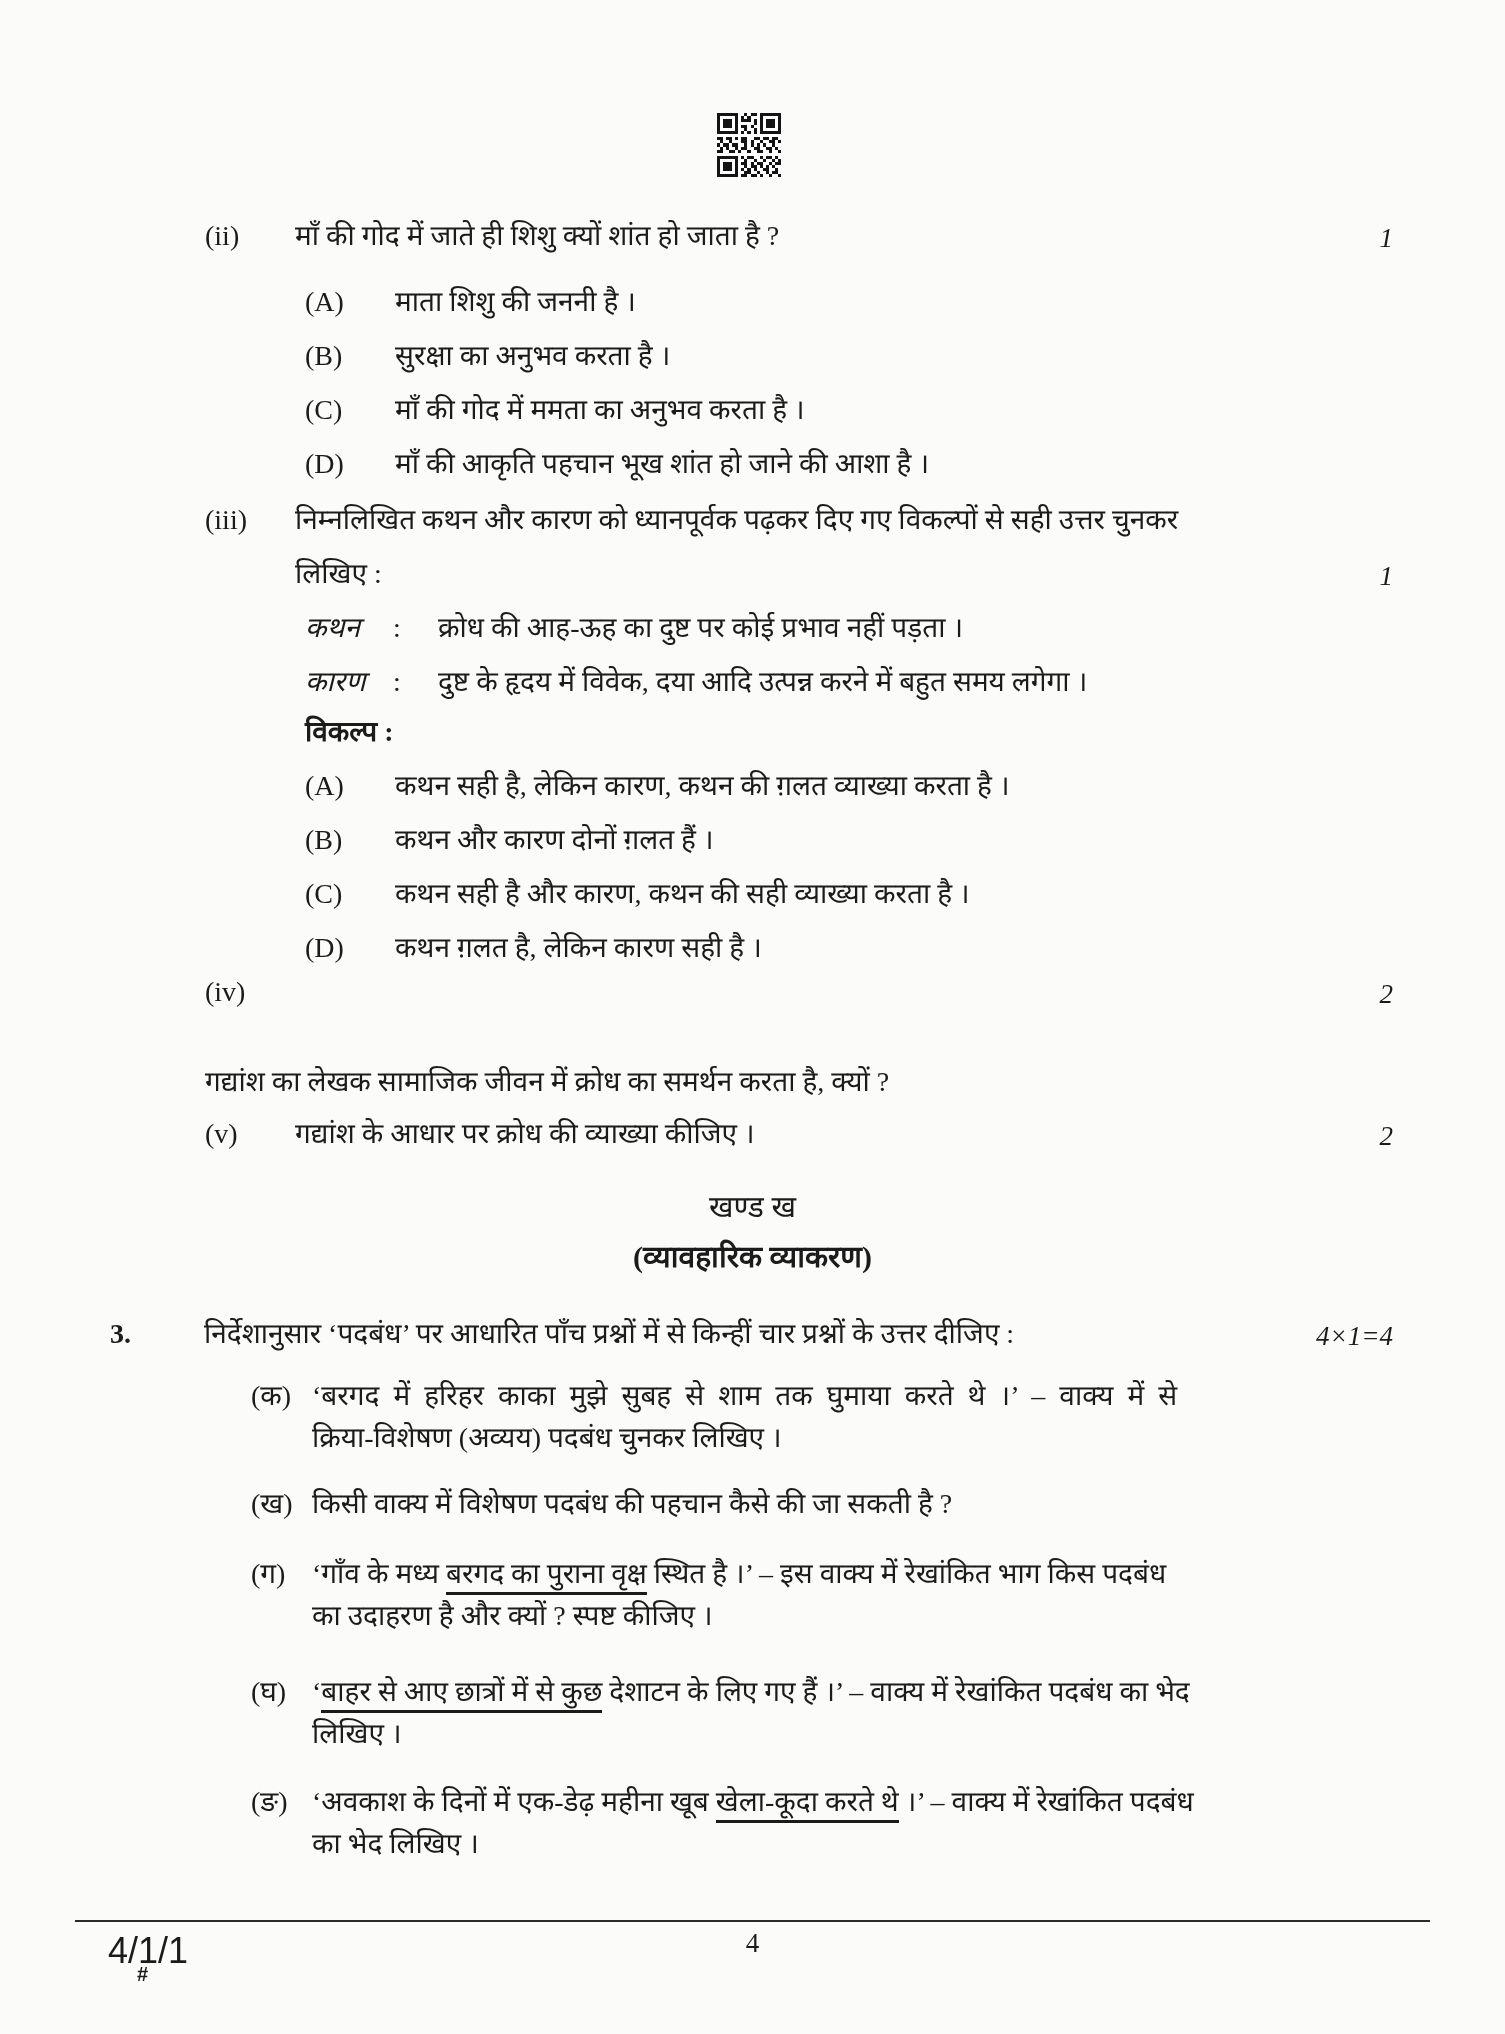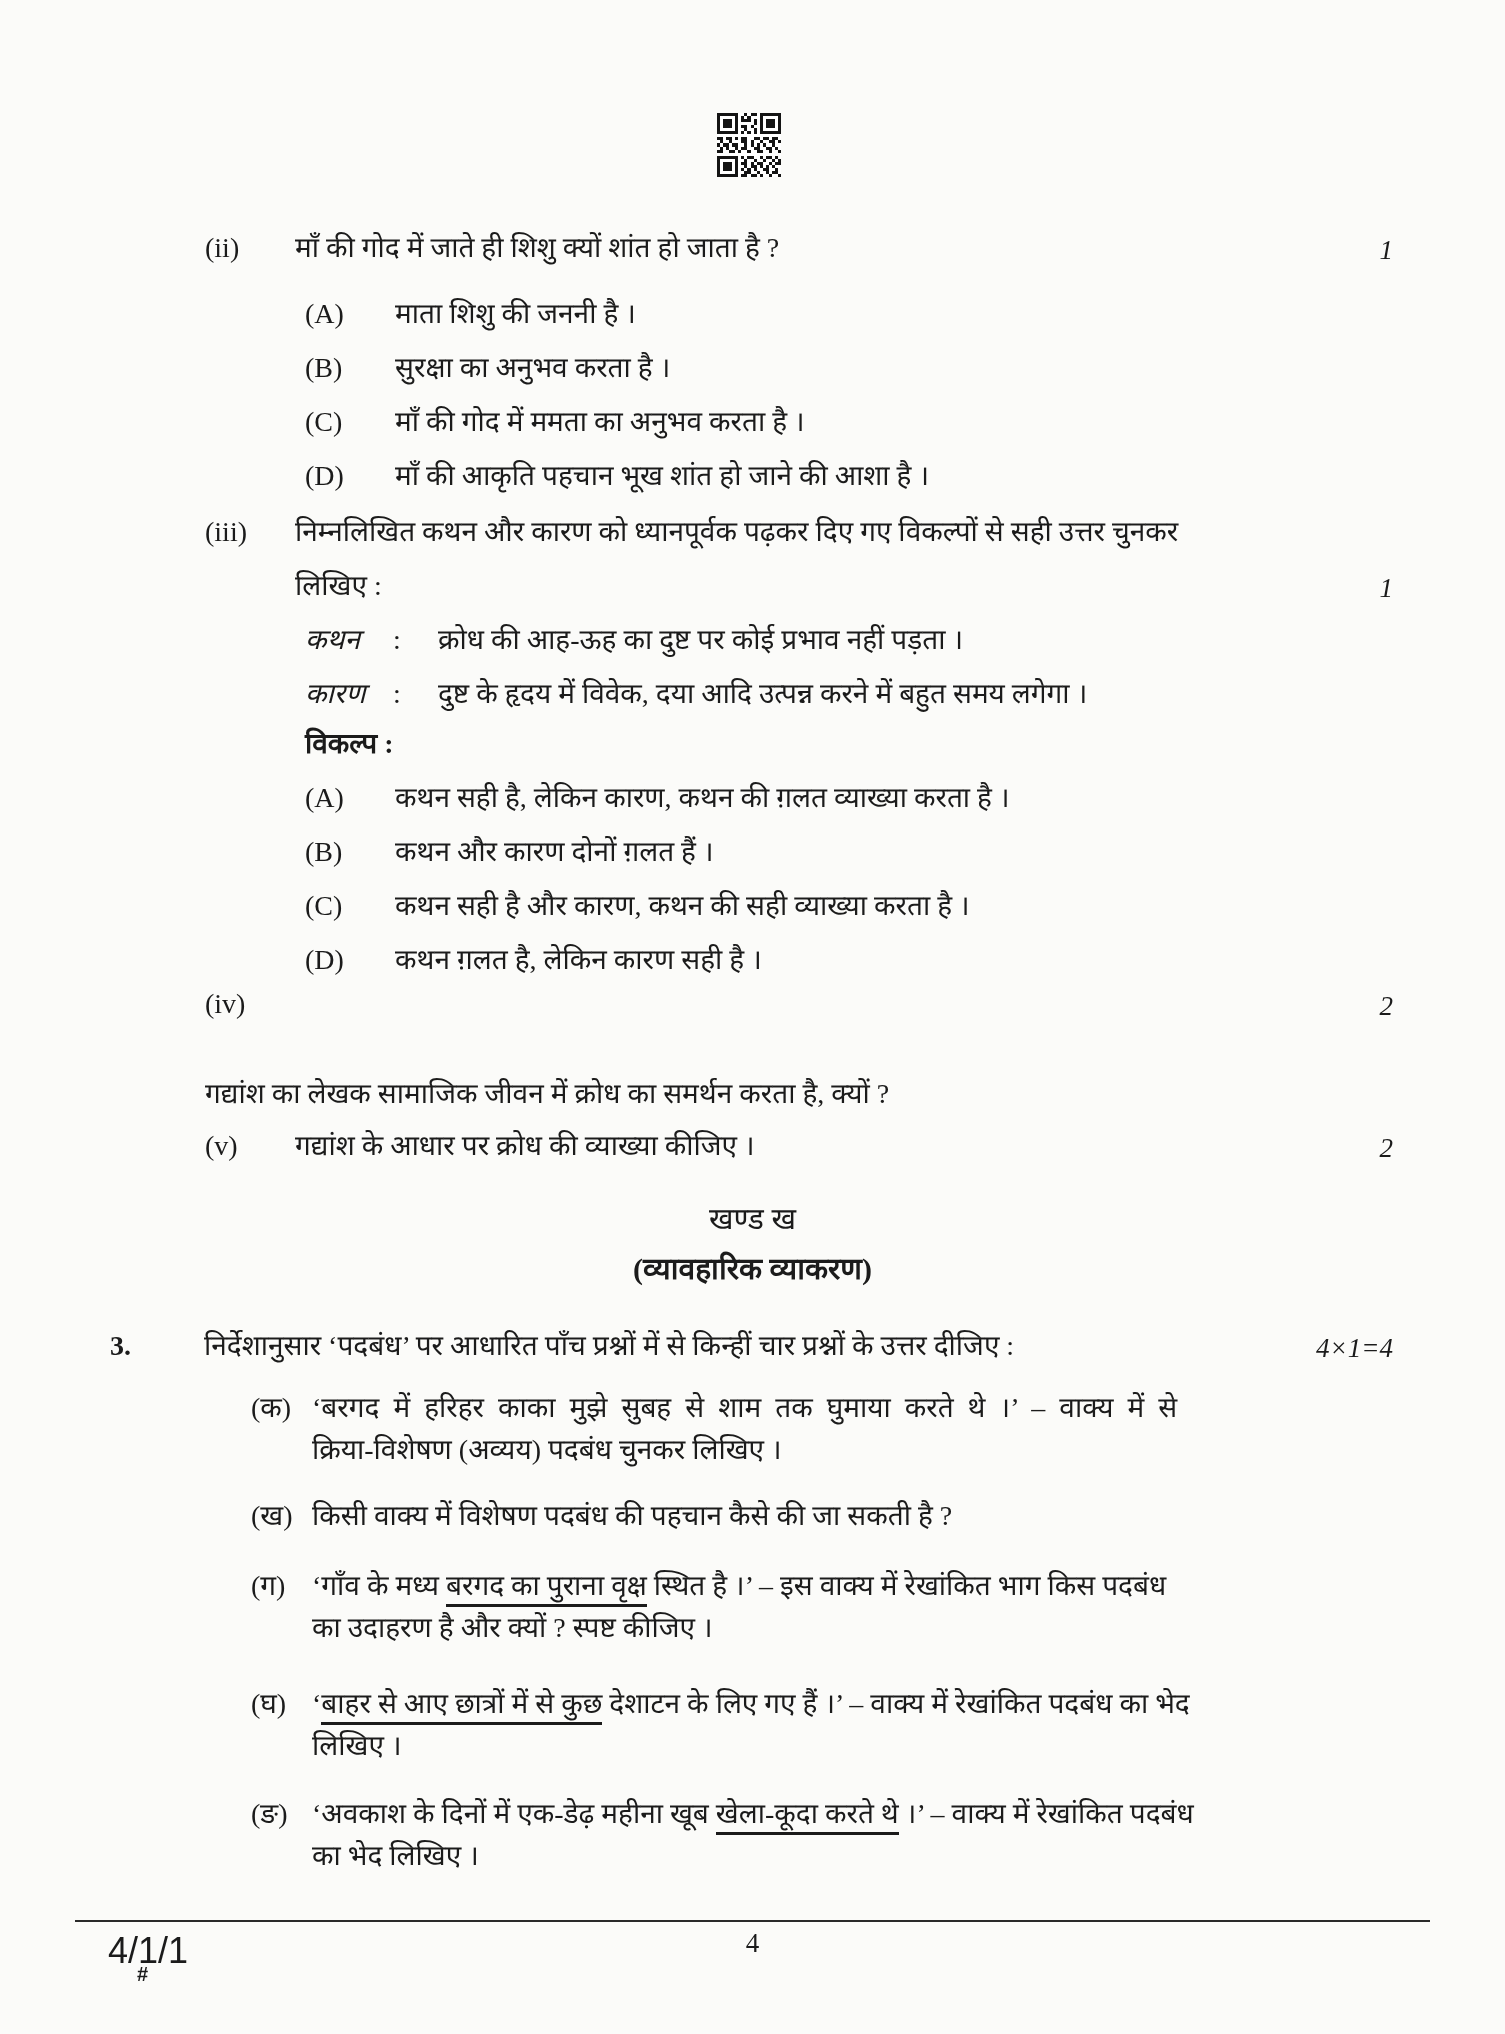--- a/index.html
+++ b/index.html
@@ -5,21 +5,21 @@
   * { margin:0; padding:0; box-sizing:border-box; }
   html,body { background:#d9d9d9; }
   .page{
     position:relative; width:1505px; height:2034px; margin:0 auto;
     background:#fbfbf9; color:#1b1b1b;
     font-family:"Liberation Serif", serif; font-size:28px;
     overflow:hidden;
   }
   .qr{ position:absolute; top:113px; left:717px; width:64px; height:64px; }
 
-  .content{ position:absolute; top:12px; left:0; width:100%; }
+  .content{ position:absolute; top:0; left:0; width:100%; }
 
   .qrow{ position:relative; display:flex; padding-left:205px; padding-right:100px; }
   .first{ margin-top:216px; }
   .mt16{ margin-top:16px; } .mt8{ margin-top:4px;flex-direction:column; } .mt12{ margin-top:12px; }
   .qlabel{ flex:0 0 90px; line-height:40px; }
   .qbody{ flex:1; padding-right:85px; }
   .qtext{ line-height:40px; white-space:nowrap; }
   .line2{ margin-top:14px; }
 
   .opt{ display:flex; margin-left:10px; margin-top:14px; }

